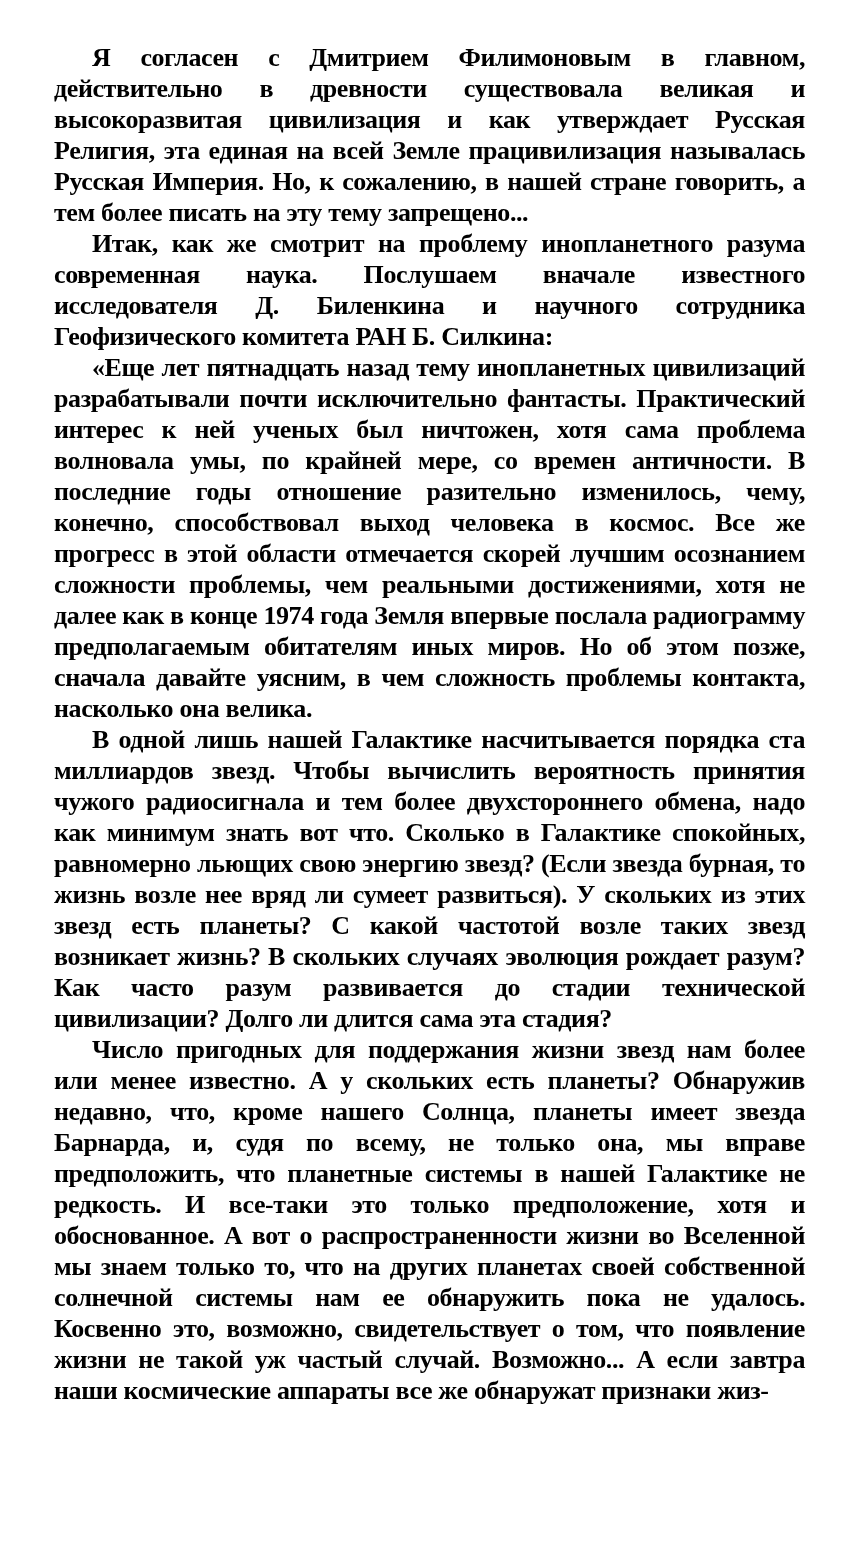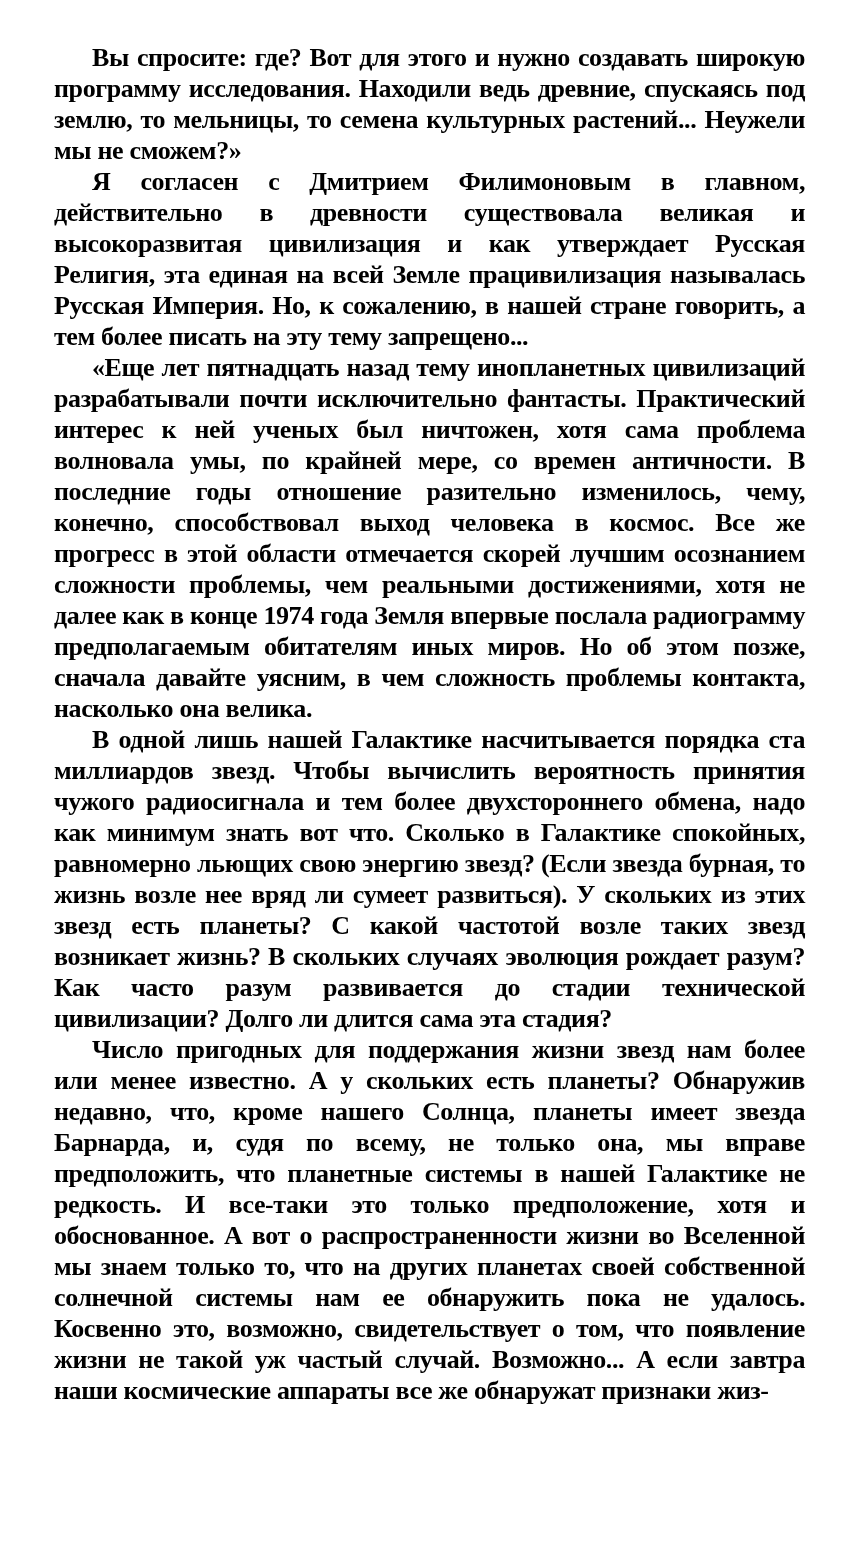--- a/index.html
+++ b/index.html
@@ -22,19 +22,19 @@
     letter-spacing: -0.4px;
     word-spacing: 0.2px;
     text-align: justify;
     text-indent: 38px;
   }
 </style>
 </head>
 <body>
 
 <div class="page">
-  <p class="para">Вы спросите: где? Вот для этого и нужно создавать широкую программу исследования. Находили ведь древние, спускаясь под землю, то мельницы, то семена культурных растений... Неужели мы не сможем?»</p>
   <p class="para">Я согласен с Дмитрием Филимоновым в главном, действительно в древности существовала великая и высокоразвитая цивилизация и как утверждает Русская Религия, эта единая на всей Земле працивилизация называлась Русская Империя. Но, к сожалению, в нашей стране говорить, а тем более писать на эту тему запрещено...</p>
+  <p class="para">Итак, как же смотрит на проблему инопланетного разума современная наука. Послушаем вначале известного исследователя Д. Биленкина и научного сотрудника Геофизического комитета РАН Б. Силкина:</p>
   <p class="para">«Еще лет пятнадцать назад тему инопланетных цивилизаций разрабатывали почти исключительно фантасты. Практический интерес к ней ученых был ничтожен, хотя сама проблема волновала умы, по крайней мере, со времен античности. В последние годы отношение разительно изменилось, чему, конечно, способствовал выход человека в космос. Все же прогресс в этой области отмечается скорей лучшим осознанием сложности проблемы, чем реальными достижениями, хотя не далее как в конце 1974 года Земля впервые послала радиограмму предполагаемым обитателям иных миров. Но об этом позже, сначала давайте уясним, в чем сложность проблемы контакта, насколько она велика.</p>
   <p class="para">В одной лишь нашей Галактике насчитывается порядка ста миллиардов звезд. Чтобы вычислить вероятность принятия чужого радиосигнала и тем более двухстороннего обмена, надо как минимум знать вот что. Сколько в Галактике спокойных, равномерно льющих свою энергию звезд? (Если звезда бурная, то жизнь возле нее вряд ли сумеет развиться). У скольких из этих звезд есть планеты? С какой частотой возле таких звезд возникает жизнь? В скольких случаях эволюция рождает разум? Как часто разум развивается до стадии технической цивилизации? Долго ли длится сама эта стадия?</p>
   <p class="para">Число пригодных для поддержания жизни звезд нам более или менее известно. А у скольких есть планеты? Обнаружив недавно, что, кроме нашего Солнца, планеты имеет звезда Барнарда, и, судя по всему, не только она, мы вправе предположить, что планетные системы в нашей Галактике не редкость. И все-таки это только предположение, хотя и обоснованное. А вот о распространенности жизни во Вселенной мы знаем только то, что на других планетах своей собственной солнечной системы нам ее обнаружить пока не удалось. Косвенно это, возможно, свидетельствует о том, что появление жизни не такой уж частый случай. Возможно... А если завтра наши космические аппараты все же обнаружат признаки жиз-</p>
 
 </div>
 
 </body></html>

